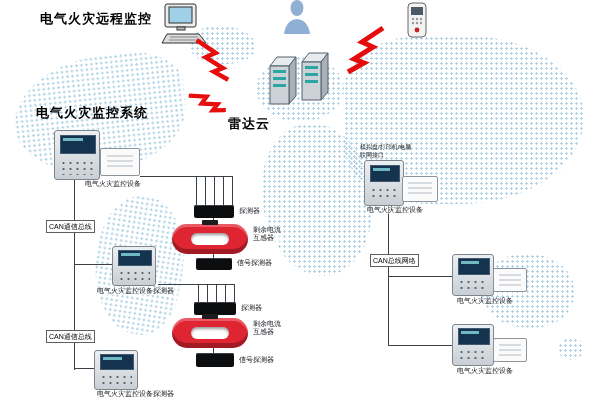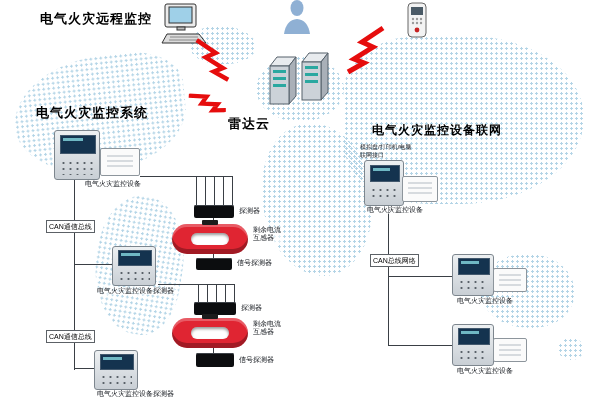--- a/index.html
+++ b/index.html
@@ -63,21 +63,20 @@
     <div class="map-blob" style="left:256px;top:56px;width:88px;height:66px;border-radius:50%;"></div>
     <div class="map-blob" style="left:262px;top:124px;width:110px;height:152px;border-radius:42% 55% 45% 58%;"></div>
     <div class="map-blob" style="left:344px;top:36px;width:240px;height:168px;border-radius:36% 55% 58% 40%;"></div>
     <div class="map-blob" style="left:480px;top:254px;width:94px;height:74px;border-radius:50% 50% 46% 54%;"></div>
     <div class="map-blob" style="left:558px;top:338px;width:26px;height:22px;border-radius:50%;"></div>
   </div>
 
   <div class="title" style="left:40px;top:10px;">电气火灾远程监控</div>
   <div class="title" style="left:36px;top:104px;">电气火灾监控系统</div>
   <div class="title" style="left:228px;top:115px;">雷达云</div>
-  <div class="title" style="left:372px;top:122px;font-size:12px;">电气火灾监控设备联网</div>
 
   <svg class="icon" style="left:158px;top:2px;" width="54" height="44" viewBox="0 0 54 44">
     <rect x="7" y="2" width="31" height="23" rx="2" fill="#ececec" stroke="#333"></rect>
     <rect x="11" y="5" width="23" height="16" fill="#9fd0e8" stroke="#333"></rect>
     <rect x="19" y="25" width="8" height="3" fill="#bdbdbd" stroke="#333"></rect>
     <path d="M9 32 L41 32 L48 41 L4 41 Z" fill="#dcdcdc" stroke="#333"></path>
     <path d="M12 35 L40 35 M11 38 L43 38" stroke="#888" stroke-width="1" fill="none"></path>
   </svg>
 
   <svg class="icon" style="left:282px;top:0;" width="30" height="34" viewBox="0 0 30 34">

